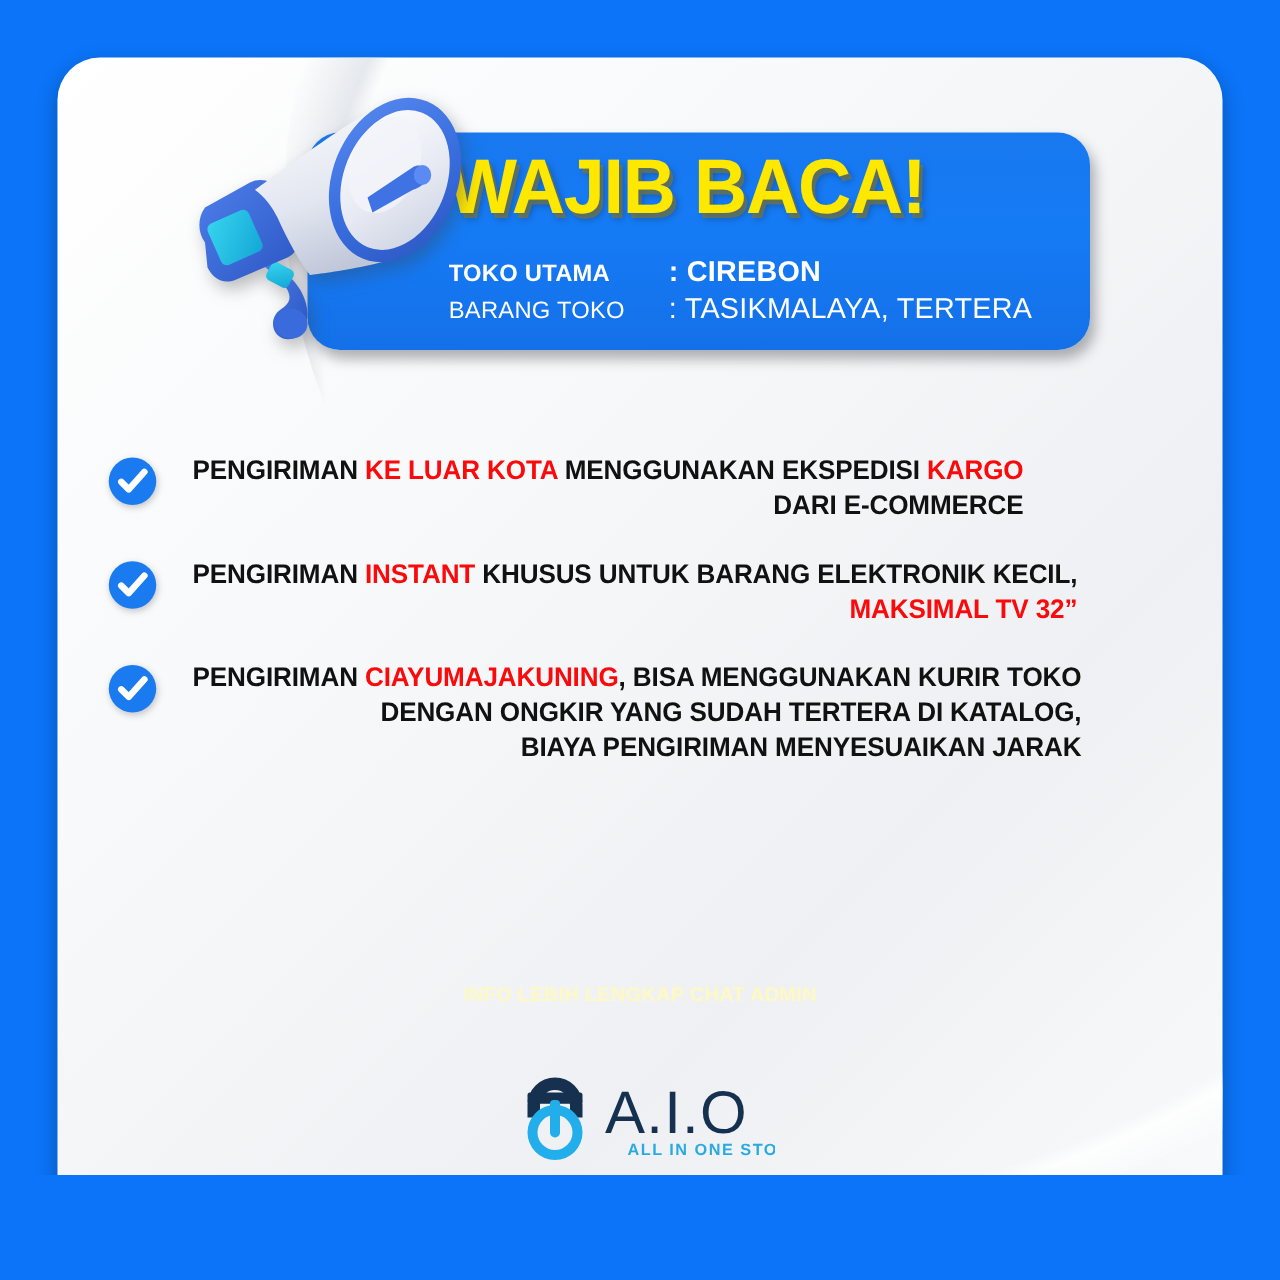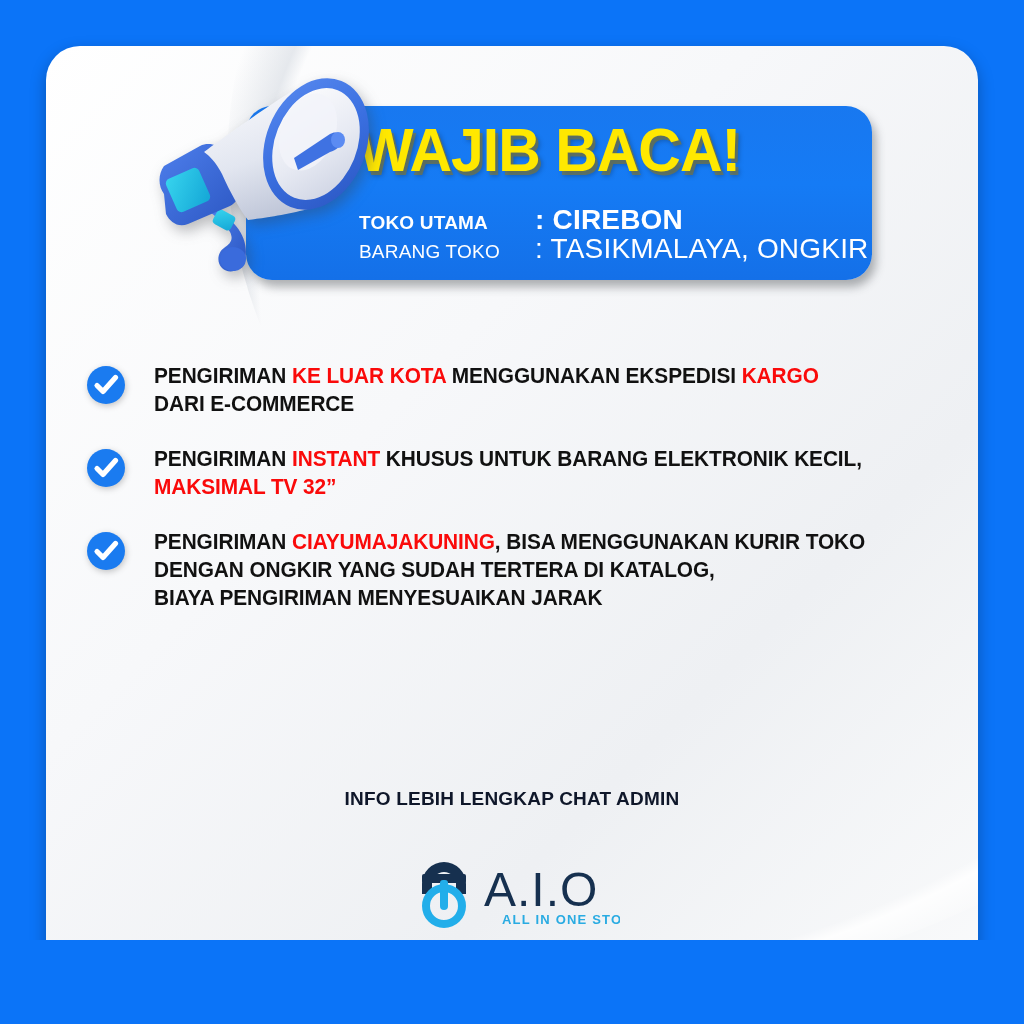--- a/index.html
+++ b/index.html
@@ -98,21 +98,21 @@
     transform-origin: left center;
     white-space: nowrap;
   }
   .row {
     position: absolute;
     left: 113px;
     color: #FFFFFF;
     white-space: nowrap;
   }
   .row .lbl { display: inline-block; width: 176px; font-size: 19px; }
-  .row .val { font-size: 28px; }
+  .row .val { font-size: 23px; }
   #row1 { top: 98px; }
   #row1 .lbl, #row1 .val { font-weight: 800; letter-spacing: 0.2px; }
   #row2 { top: 127px; }
   #row2 .lbl, #row2 .val { font-weight: 400; letter-spacing: 0.2px; }
 
   
   #megaphone {
     position: absolute;
     left: 152px;
     top: 74px;
@@ -128,20 +128,21 @@
     left: 86px;
     top: 362px;
     width: 830px;
     z-index: 2;
   }
   .bullet {
     position: relative;
     display: flex;
     align-items: flex-start;
     margin-bottom: 26px;
+    text-align: right;
   }
   .check {
     flex: 0 0 auto;
     width: 40px;
     height: 40px;
     margin-top: 3px;
     filter: drop-shadow(1px 2px 3px rgba(0,0,0,0.22));
   }
   .btext {
     margin-left: 28px;
@@ -155,24 +156,24 @@
   }
   .btext .red { color: #FA0A0A; }
 
   
   #footer-note {
     position: absolute;
     left: 0;
     right: 0;
     top: 788px;
     text-align: center;
-    font-size: 19px;
+    font-size: 16px;
     font-weight: 800;
     letter-spacing: 0.2px;
-    color: #0f172a;
+    color: #fef9c3;
     z-index: 2;
   }
   #logo {
     position: absolute;
     left: 50%;
     top: 836px;
     transform: translateX(-50%);
     width: 216px;
     height: 96px;
     z-index: 2;
@@ -192,21 +193,21 @@
     <div class="swoosh sw6"></div>
   </div>
 
   <div id="banner">
     <div id="banner-title">WAJIB BACA!</div>
 
     <div class="row" id="row1">
       <span class="lbl">TOKO UTAMA</span><span class="val">: CIREBON</span>
     </div>
     <div class="row" id="row2">
-      <span class="lbl">BARANG TOKO</span><span class="val">: TASIKMALAYA, ONGKIR</span>
+      <span class="lbl">BARANG TOKO</span><span class="val">: TASIKMALAYA, TERTERA</span>
     </div>
   </div>
 
   <svg id="megaphone" viewBox="0 0 240 230" xmlns="http://www.w3.org/2000/svg">
     <defs>
       <linearGradient id="hornFace" x1="0" y1="0" x2="1" y2="1">
         <stop offset="0%" stop-color="#FFFFFF"></stop>
         <stop offset="55%" stop-color="#E7EAF3"></stop>
         <stop offset="100%" stop-color="#C9CFE0"></stop>
       </linearGradient>

